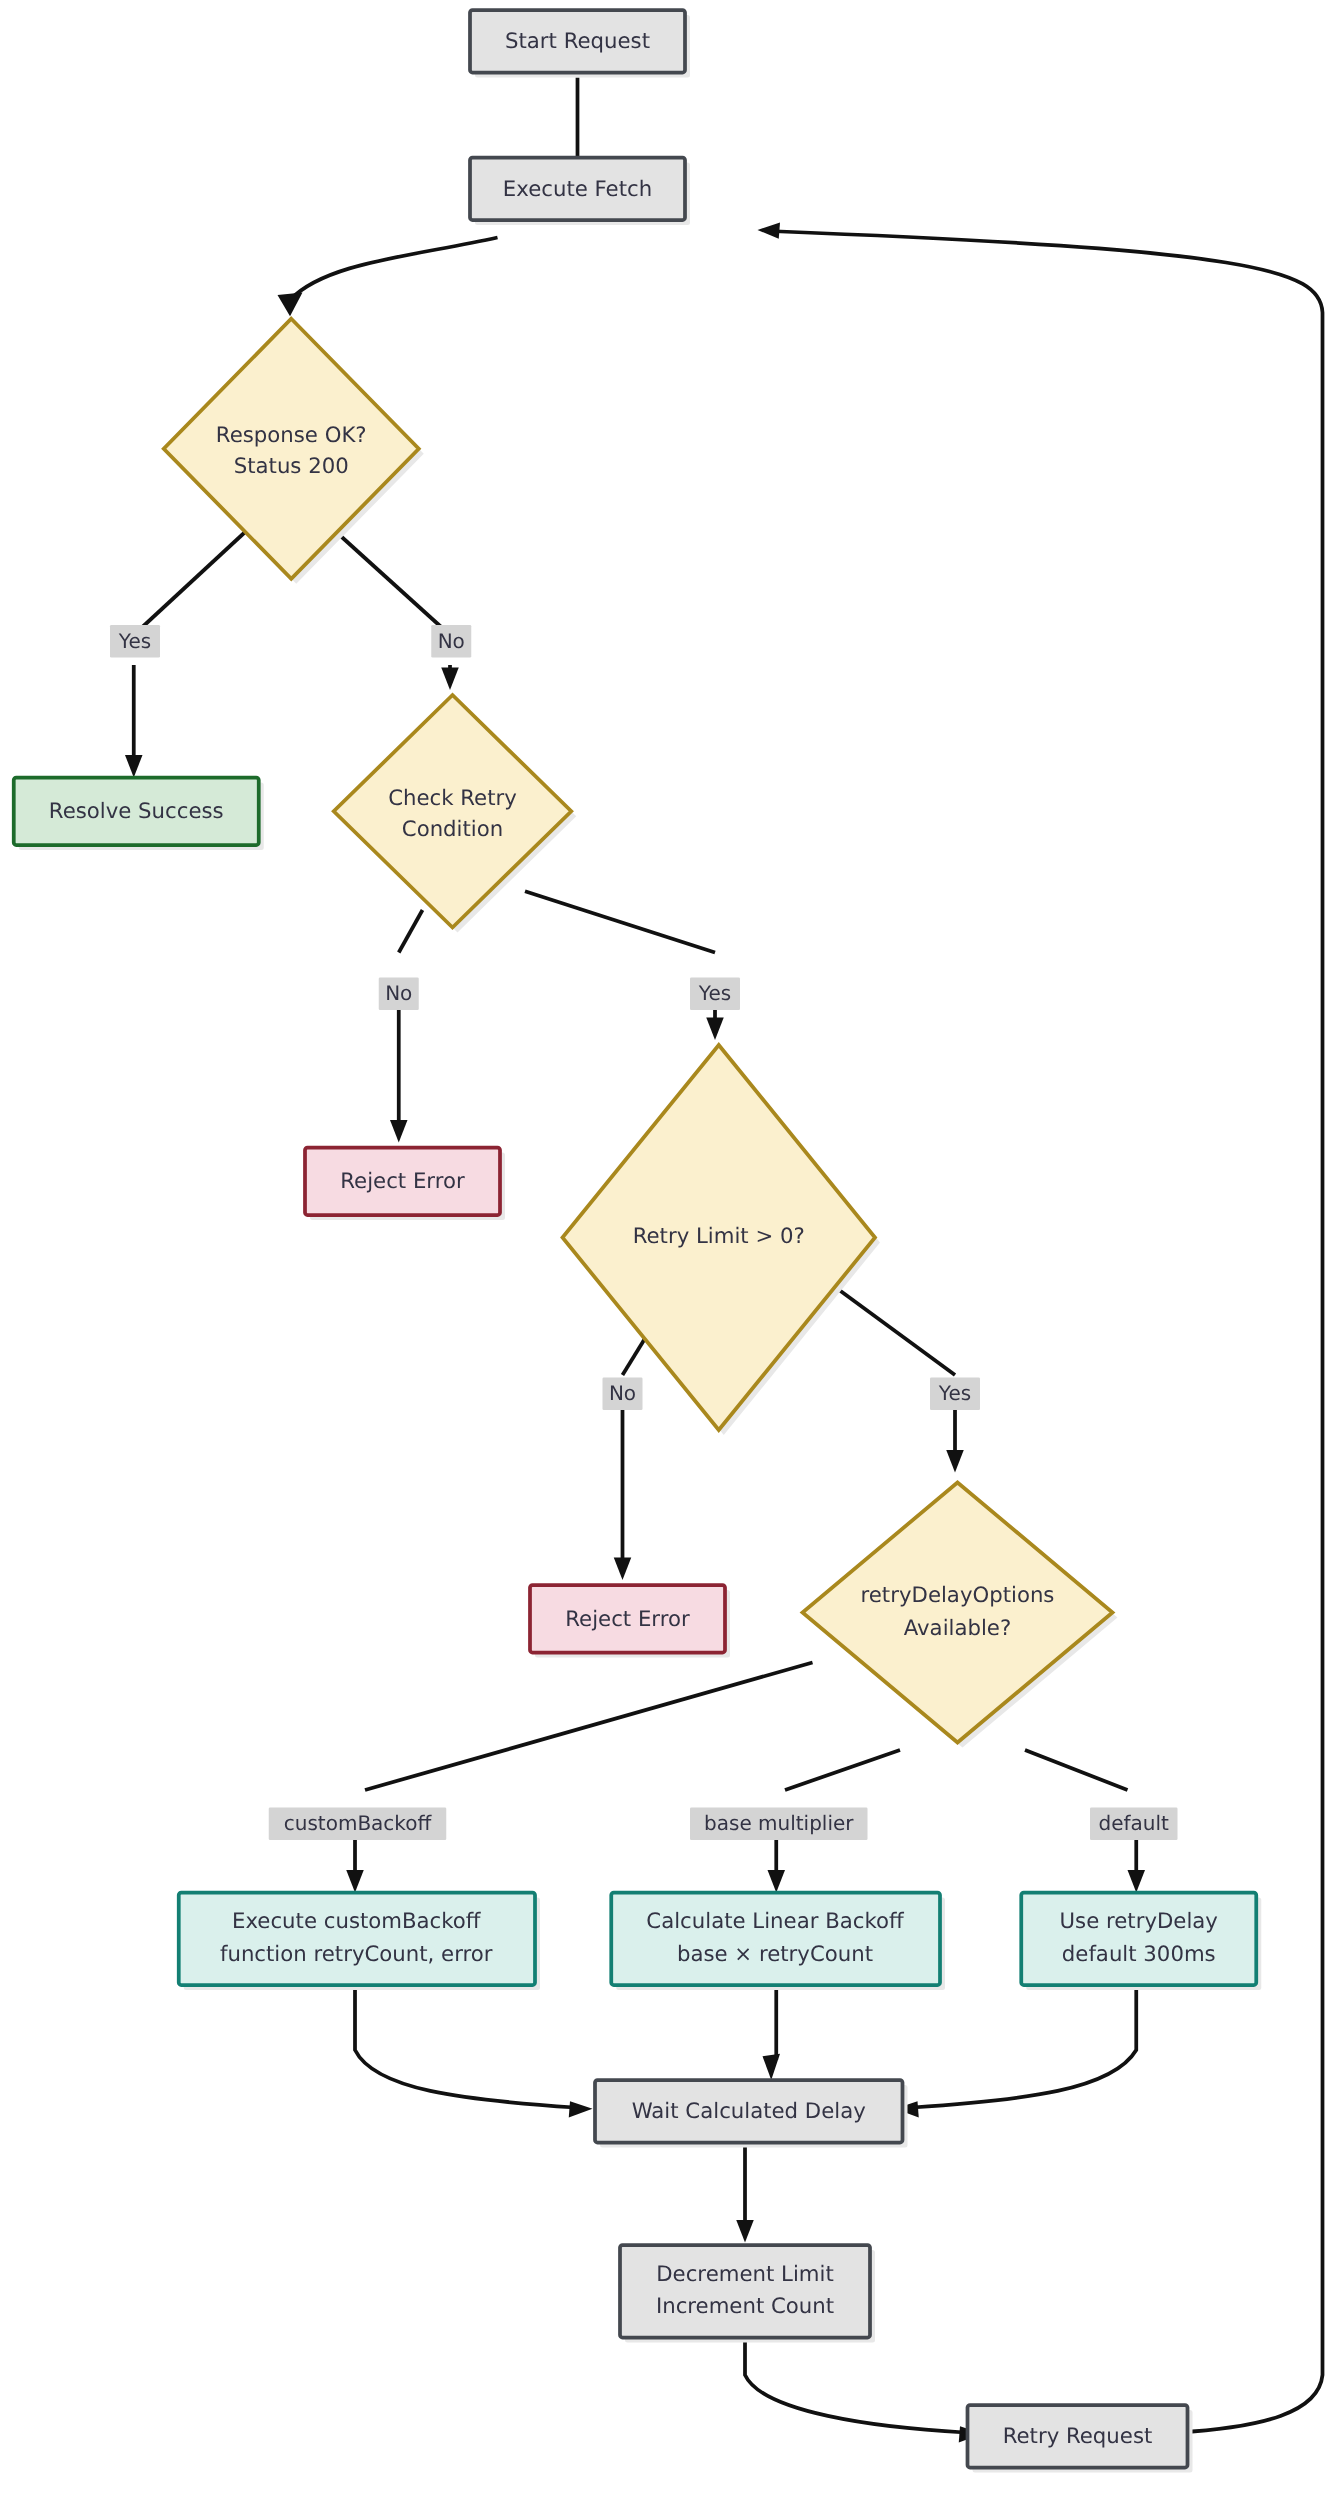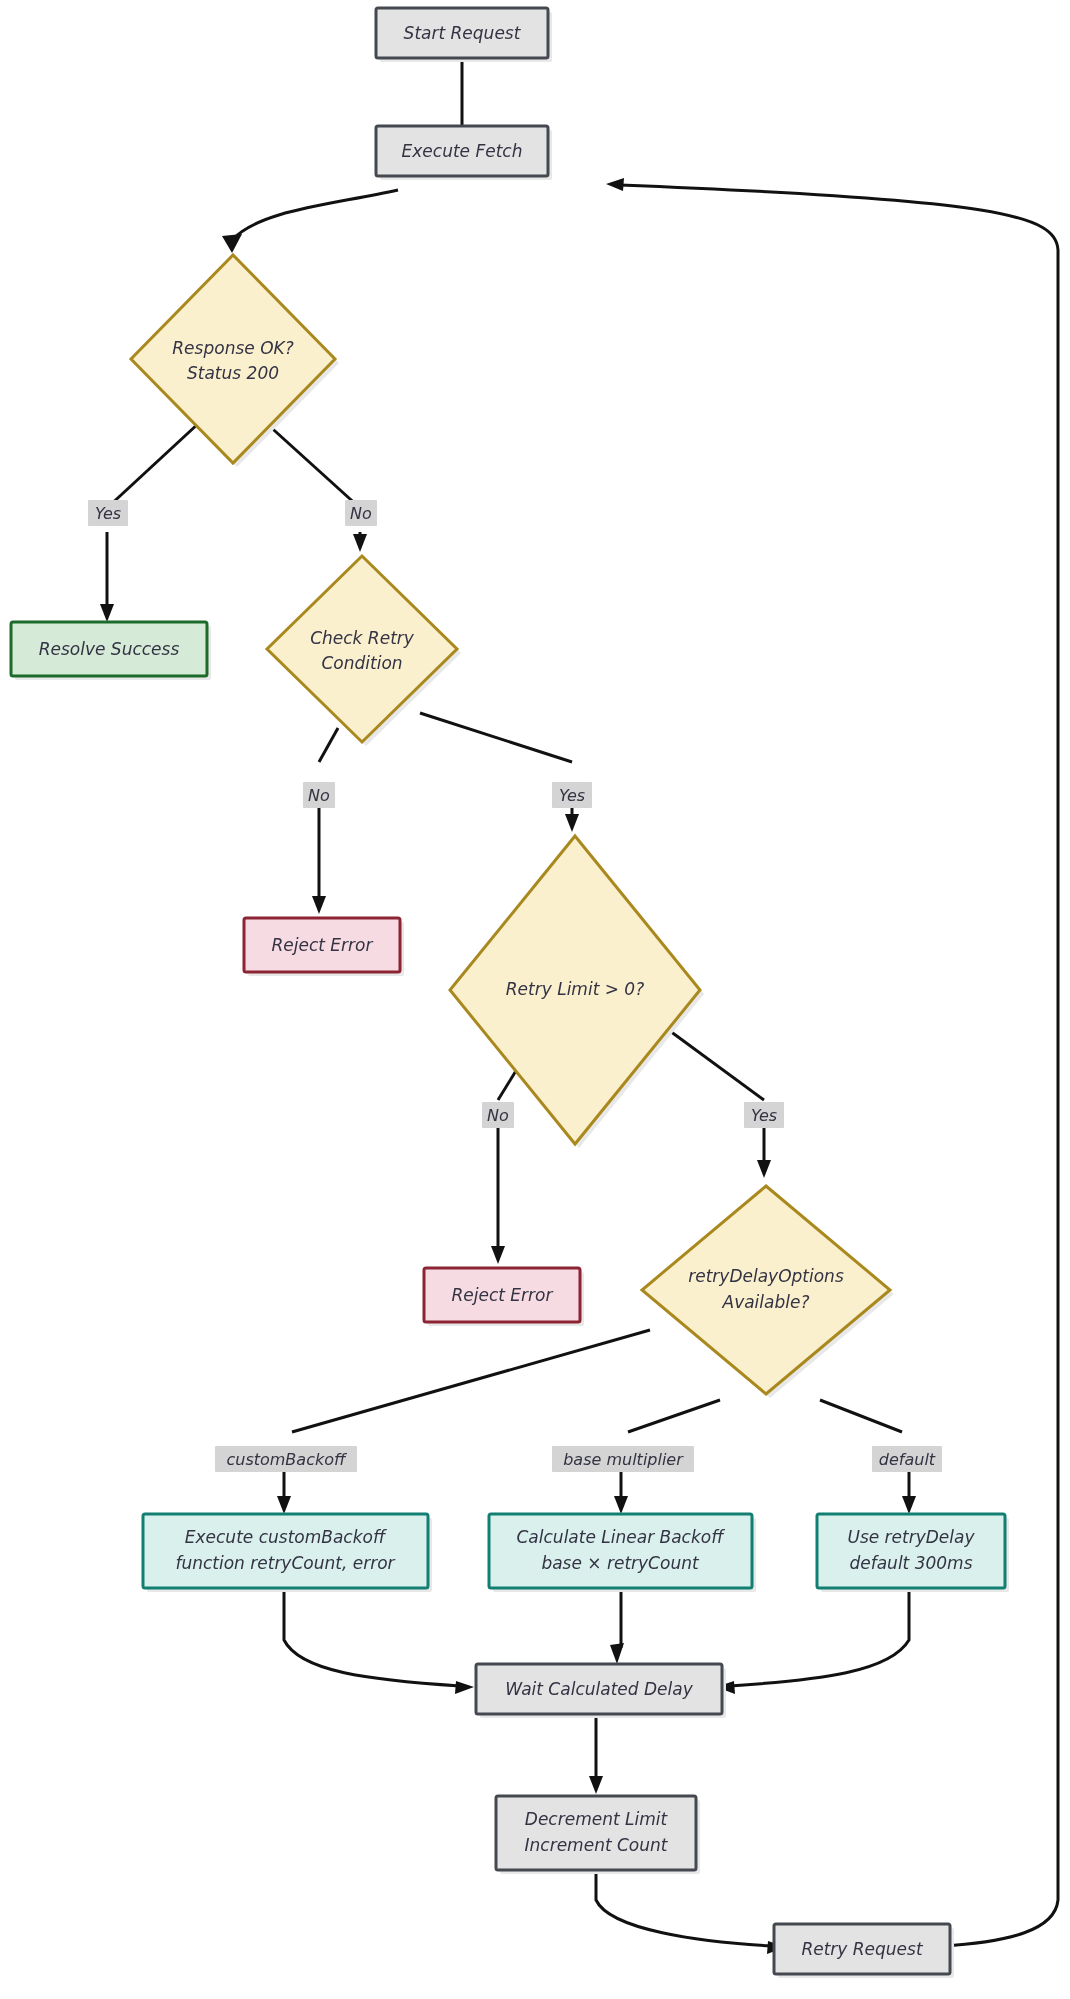--- a/index.html
+++ b/index.html
@@ -10,21 +10,20 @@
   body {
     width: 1070px;
     height: 1999px;
     font-family: "DejaVu Sans", "Liberation Sans", sans-serif;
     overflow: hidden;
   }
   #diagram-root {
     position: relative;
     width: 1070px;
     height: 1999px;
-    font-style: italic;
   }
   svg#flow {
     display: block;
     width: 1070px;
     height: 1999px;
   }
   .node-text {
     font-family: "DejaVu Sans", "Liberation Sans", sans-serif;
     font-size: 17px;
     fill: #333344;

